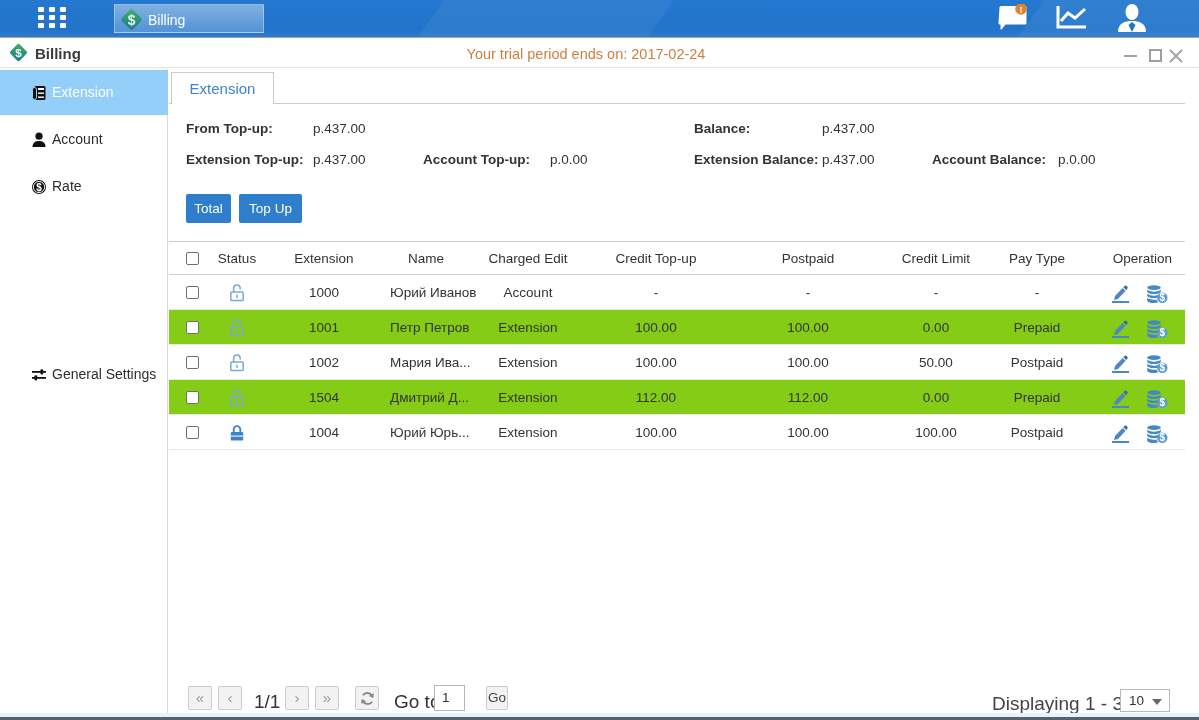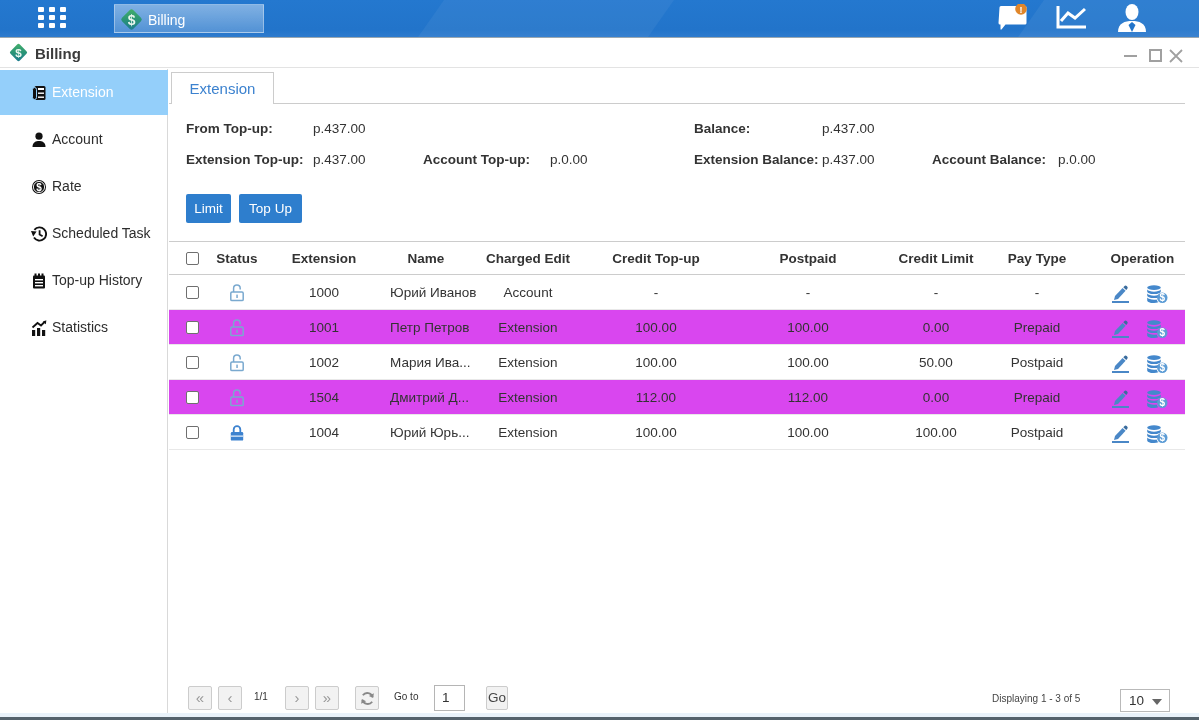--- a/index.html
+++ b/index.html
@@ -46,30 +46,30 @@
 
 .stat { position:absolute; font-size:13.5px; white-space:nowrap; }
 .stat b { color:#333; }
 
 .btn { position:absolute; top:125px; height:29px; background:#2e7ecd; color:#fff; font-size:13.5px;
   text-align:center; line-height:29px; border-radius:2px; }
 
 
 table.grid { position:absolute; left:0px; top:172px; width:1016px; border-collapse:collapse;
   table-layout:fixed; font-size:13.5px; }
-table.grid th { height:33px; font-weight:bold; color:#333; border-top:1px solid #ccc;
+table.grid th { height:33px; font-weight:normal; color:#333; border-top:1px solid #ccc;
   border-bottom:1px solid #ccc; background:#fff; text-align:center; }
 table.grid td { height:35px; text-align:center; border-bottom:1px solid #e8e8e8; color:#333;
   white-space:nowrap; overflow:visible; }
-tr.alt td { background:#d946ef; }
+tr.alt td { background:#84cc16; }
 .cb { display:inline-block; width:13px; height:13px; border:1px solid #6f6f6f; border-radius:2px;
   background:#fff; vertical-align:middle; }
 .pgbtn { position:absolute; width:24px; height:24px; background:#f2f2f2; border:1px solid #ccc;
   border-radius:2px; color:#999; text-align:center; line-height:22px; font-size:15px; }
-.pgtxt { position:absolute; font-size:10px; color:#333; }
+.pgtxt { position:absolute; font-size:19px; color:#333; }
 .goin { position:absolute; width:31px; height:26px; border:1px solid #b5b5b5; background:#fff;
   font-size:13.5px; padding-left:7px; line-height:24px; color:#333; }
 .gobtn { position:absolute; width:22px; height:24px; background:#f2f2f2; border:1px solid #ccc;
   border-radius:2px; color:#444; text-align:center; line-height:22px; font-size:13.5px; }
 .drop { position:absolute; width:50px; height:23px; border:1px solid #b9b9b9; background:#fff; }
 .drop .v { position:absolute; left:8px; top:3px; font-size:13.5px; color:#333; }
 .drop .ar { position:absolute; right:7px; top:9px; width:0; height:0;
   border-left:5px solid transparent; border-right:5px solid transparent; border-top:6px solid #666; }
 
 .botlight { position:absolute; left:0; top:713px; width:1199px; height:4px; background:#e9f2fa; }
@@ -131,20 +131,21 @@
         <linearGradient id="dg2" x1="0" y1="0" x2="1" y2="1">
       <stop offset="0" stop-color="#45b06a"></stop>
           <stop offset="0.5" stop-color="#2a9577"></stop>
           <stop offset="1" stop-color="#1c7b90"></stop>
     </linearGradient>
       </defs>
     <rect x="5" y="5" width="17" height="17" rx="2.5" transform="rotate(45 13.5 13.5)" fill="url(#dg2)"></rect>
     <text x="13.5" y="19" font-size="15" font-weight="bold" fill="#eaf6ee" text-anchor="middle" font-family="Liberation Sans">$</text>
   </svg>
   <div class="name">Billing</div>
+  <div class="trial">Your trial period ends on: 2017-02-24</div>
   <div class="winbtn" style="left:1124px;top:17px;width:13px;height:2px;background:#a0a0a0"></div>
   <div class="winbtn" style="left:1149px;top:11px;width:13px;height:13px;border:2px solid #a0a0a0"></div>
   <svg class="winbtn" style="left:1168px;top:10px" width="16" height="16" viewBox="0 0 16 16">
     <path d="M2 2 L14 14 M14 2 L2 14" stroke="#a0a0a0" stroke-width="1.8"></path>
   </svg>
 </div>
 
 <div class="sidebar">
   <div class="mitem sel" style="top:1px">
     <svg class="micon" viewBox="0 0 16 16">
@@ -164,49 +165,28 @@
     <div class="txt">Account</div>
   </div>
   <div class="mitem" style="top:95px">
     <svg class="micon" viewBox="0 0 16 16">
       <circle cx="8" cy="8" r="7" fill="#111"></circle>
       <circle cx="8" cy="8" r="5.6" fill="none" stroke="#fff" stroke-width="0.9"></circle>
       <text x="8" y="11.6" font-size="10" font-weight="bold" fill="#fff" text-anchor="middle" font-family="Liberation Sans">$</text>
     </svg>
     <div class="txt">Rate</div>
   </div>
-  <div class="mitem" style="top:142px">
+  <div class="mitem" style="top:283px">
     <svg class="micon" viewBox="0 0 16 16">
-      <path d="M3.4 3.8 A6.6 6.6 0 1 1 3 11.6" stroke="#111" stroke-width="1.9" fill="none"></path>
-      <path d="M0 5.0 L5.6 5.6 L2.2 10.4 Z" fill="#111"></path>
-      <path d="M8.6 4.2 V8.5 L11.6 10.2" stroke="#111" stroke-width="1.8" fill="none"></path>
-    </svg>
-    <div class="txt">Scheduled Task</div>
-  </div>
-  <div class="mitem" style="top:189px">
-    <svg class="micon" viewBox="0 0 16 16">
-      <rect x="2" y="2.5" width="12" height="13" rx="1" fill="#111"></rect>
-      <rect x="3.5" y="0.5" width="2" height="3.5" fill="#111"></rect>
-      <rect x="7" y="0.5" width="2" height="3.5" fill="#111"></rect>
-      <rect x="10.5" y="0.5" width="2" height="3.5" fill="#111"></rect>
-      <rect x="4" y="6" width="8" height="1.4" fill="#fff"></rect>
-      <rect x="4" y="9" width="8" height="1.4" fill="#fff"></rect>
-      <rect x="4" y="12" width="8" height="1.4" fill="#fff"></rect>
-    </svg>
-    <div class="txt">Top-up History</div>
-  </div>
-  <div class="mitem" style="top:236px">
-    <svg class="micon" viewBox="0 0 16 16">
-      <rect x="1" y="10" width="3.2" height="6" fill="#111"></rect>
-      <rect x="6" y="8" width="3.2" height="8" fill="#111"></rect>
-      <rect x="11" y="10" width="3.2" height="6" fill="#111"></rect>
-      <path d="M1.5 7.5 L6.5 3 L10 5.5 L14 1.5" stroke="#111" stroke-width="1.8" fill="none"></path>
-      <path d="M15.3 0.2 L14.9 4.3 L11.8 1.8 Z" fill="#111"></path>
-    </svg>
-    <div class="txt">Statistics</div>
+      <rect x="1" y="4" width="14" height="1.8" fill="#111"></rect>
+      <rect x="1" y="10" width="14" height="1.8" fill="#111"></rect>
+      <rect x="9.5" y="2.2" width="2.6" height="5.4" rx="1" fill="#111"></rect>
+      <rect x="3.5" y="8.2" width="2.6" height="5.4" rx="1" fill="#111"></rect>
+    </svg>
+    <div class="txt">General Settings</div>
   </div>
 </div>
 
 <div class="content">
   <div class="tabstrip">
       <div class="activetab">
         <span>Extension</span>
       </div>
     </div>
 
@@ -217,21 +197,21 @@
 
   <div class="stat" style="left:17px;top:83px"><b>Extension Top-up:</b></div>
   <div class="stat" style="left:144px;top:83px">p.437.00</div>
   <div class="stat" style="left:254px;top:83px"><b>Account Top-up:</b></div>
   <div class="stat" style="left:381px;top:83px">p.0.00</div>
   <div class="stat" style="left:525px;top:83px"><b>Extension Balance:</b></div>
   <div class="stat" style="left:653px;top:83px">p.437.00</div>
   <div class="stat" style="left:763px;top:83px"><b>Account Balance:</b></div>
   <div class="stat" style="left:889px;top:83px">p.0.00</div>
 
-  <div class="btn" style="left:17px;width:45px">Limit</div>
+  <div class="btn" style="left:17px;width:45px">Total</div>
   <div class="btn" style="left:70px;width:63px">Top Up</div>
 
   <table class="grid">
     <colgroup>
       <col style="width:47px">
         <col style="width:42px">
         <col style="width:132px">
         <col style="width:72px">
       <col style="width:132px">
         <col style="width:124px">

